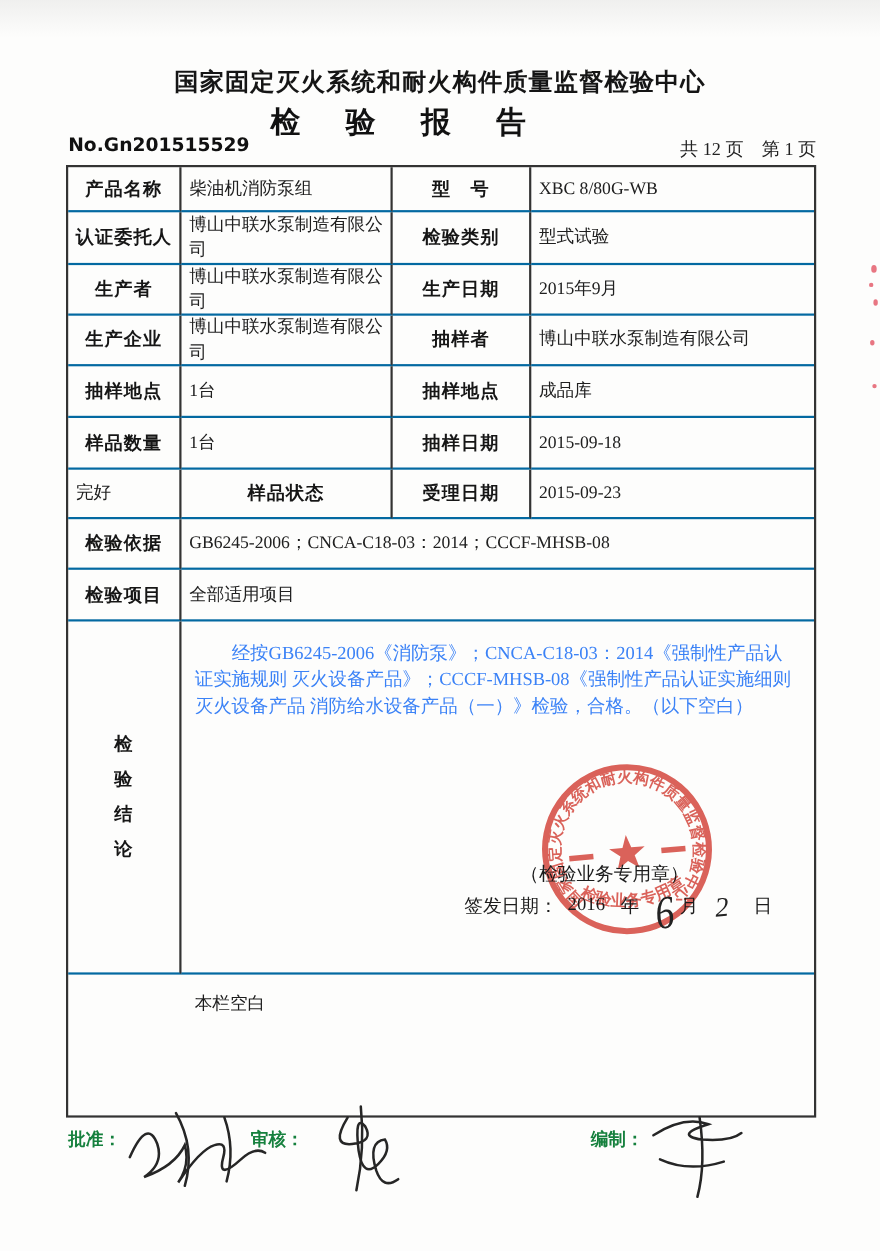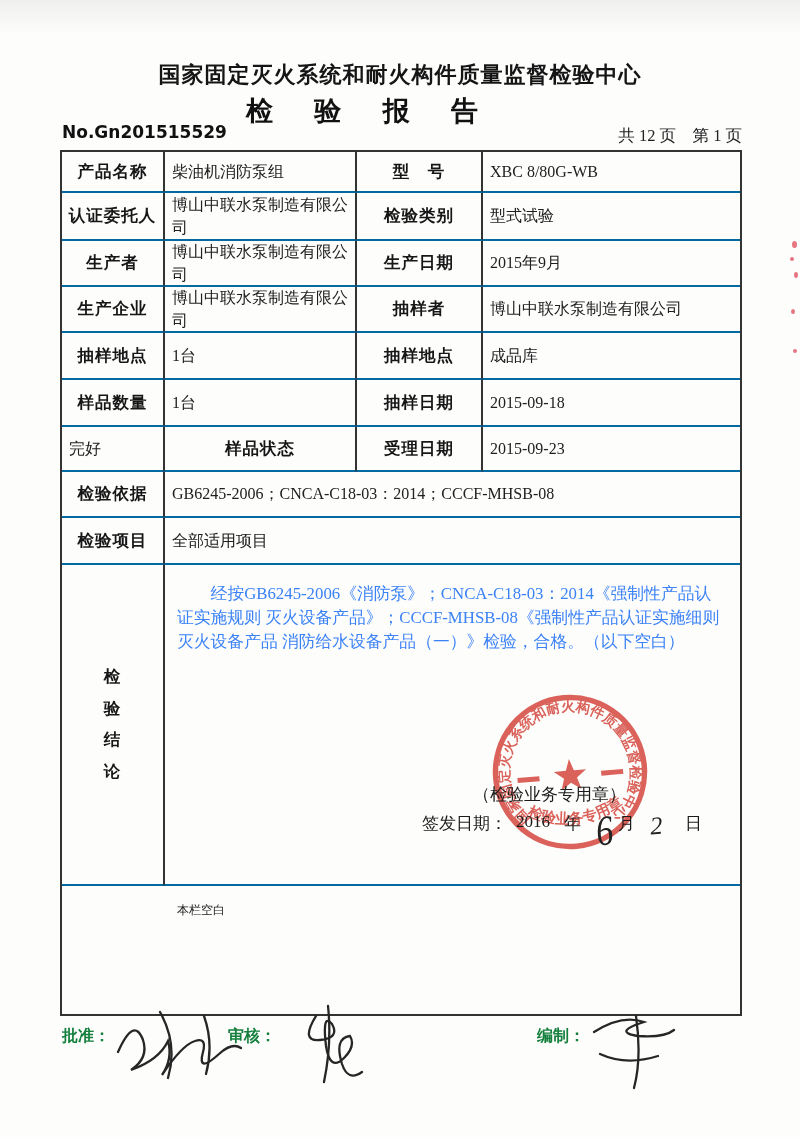--- a/index.html
+++ b/index.html
@@ -32,21 +32,21 @@
   .cell.no-r{border-right:none}
   .cell.no-b{border-bottom:none}
   .lab{justify-content:center;font-family:"DejaVu Sans","Liberation Sans",sans-serif;
     font-weight:bold;font-size:16.5px;letter-spacing:1px;color:#161616;text-align:center;}
   .val{padding:3px 4px 3px 7px;font-size:16px;line-height:1.45;color:#202020;}
   .val span{display:block;}
   .concl-lab{flex-direction:column;justify-content:center;gap:15px;}
   .concl-lab span{display:block;line-height:1;}
   .concl-val{display:block;padding:17px 15px 0 12px;text-indent:2em;
     line-height:24px;font-size:16.8px;color:#3b82f6;}
-  .remark-val{display:block;padding:16px 0 0 12px;font-size:12px;}
+  .remark-val{display:block;padding:16px 0 0 12px;font-size:16px;}
   
   .seal-note{position:absolute;left:473px;top:783px;font-size:17px;z-index:6;color:#1b1b1b;}
   .issue-line{position:absolute;left:422px;top:812px;font-size:17px;z-index:6;color:#1b1b1b;}
   .issue-line .seg{position:absolute;top:0;white-space:nowrap;}
   .hand{font-style:italic;font-weight:400;color:#222;
     font-family:"Liberation Serif",serif;}
   .hand-month{position:absolute;left:174px;top:-14px;font-size:34px;
     transform:rotate(-7deg) scaleY(1.25);}
   .hand-day{position:absolute;left:228px;top:-2px;font-size:25px;
     transform:rotate(-5deg);}

